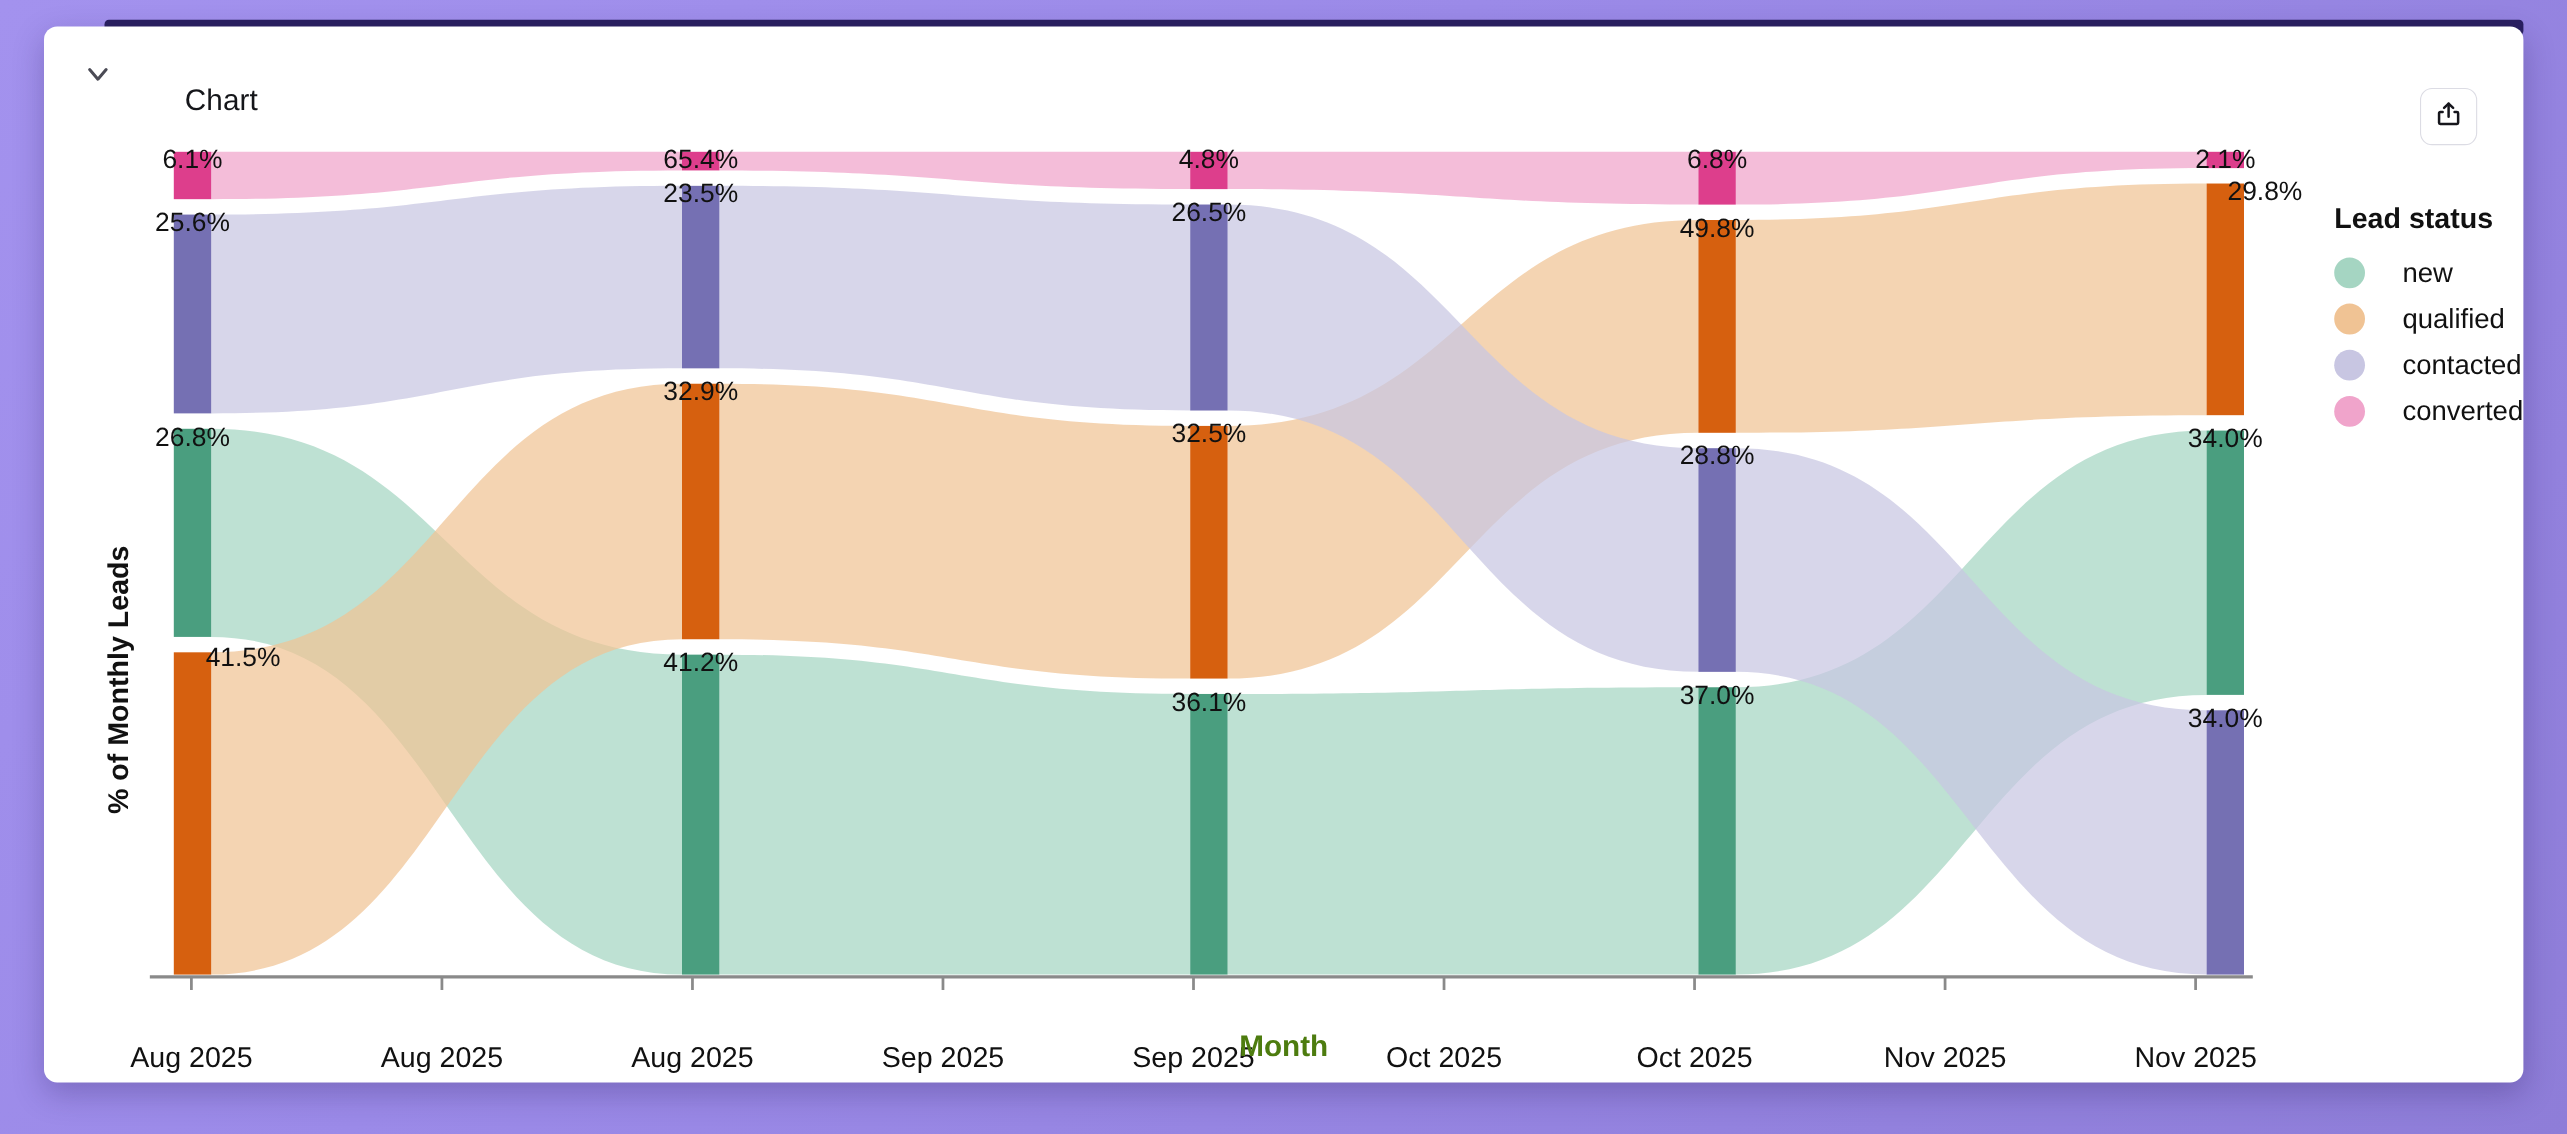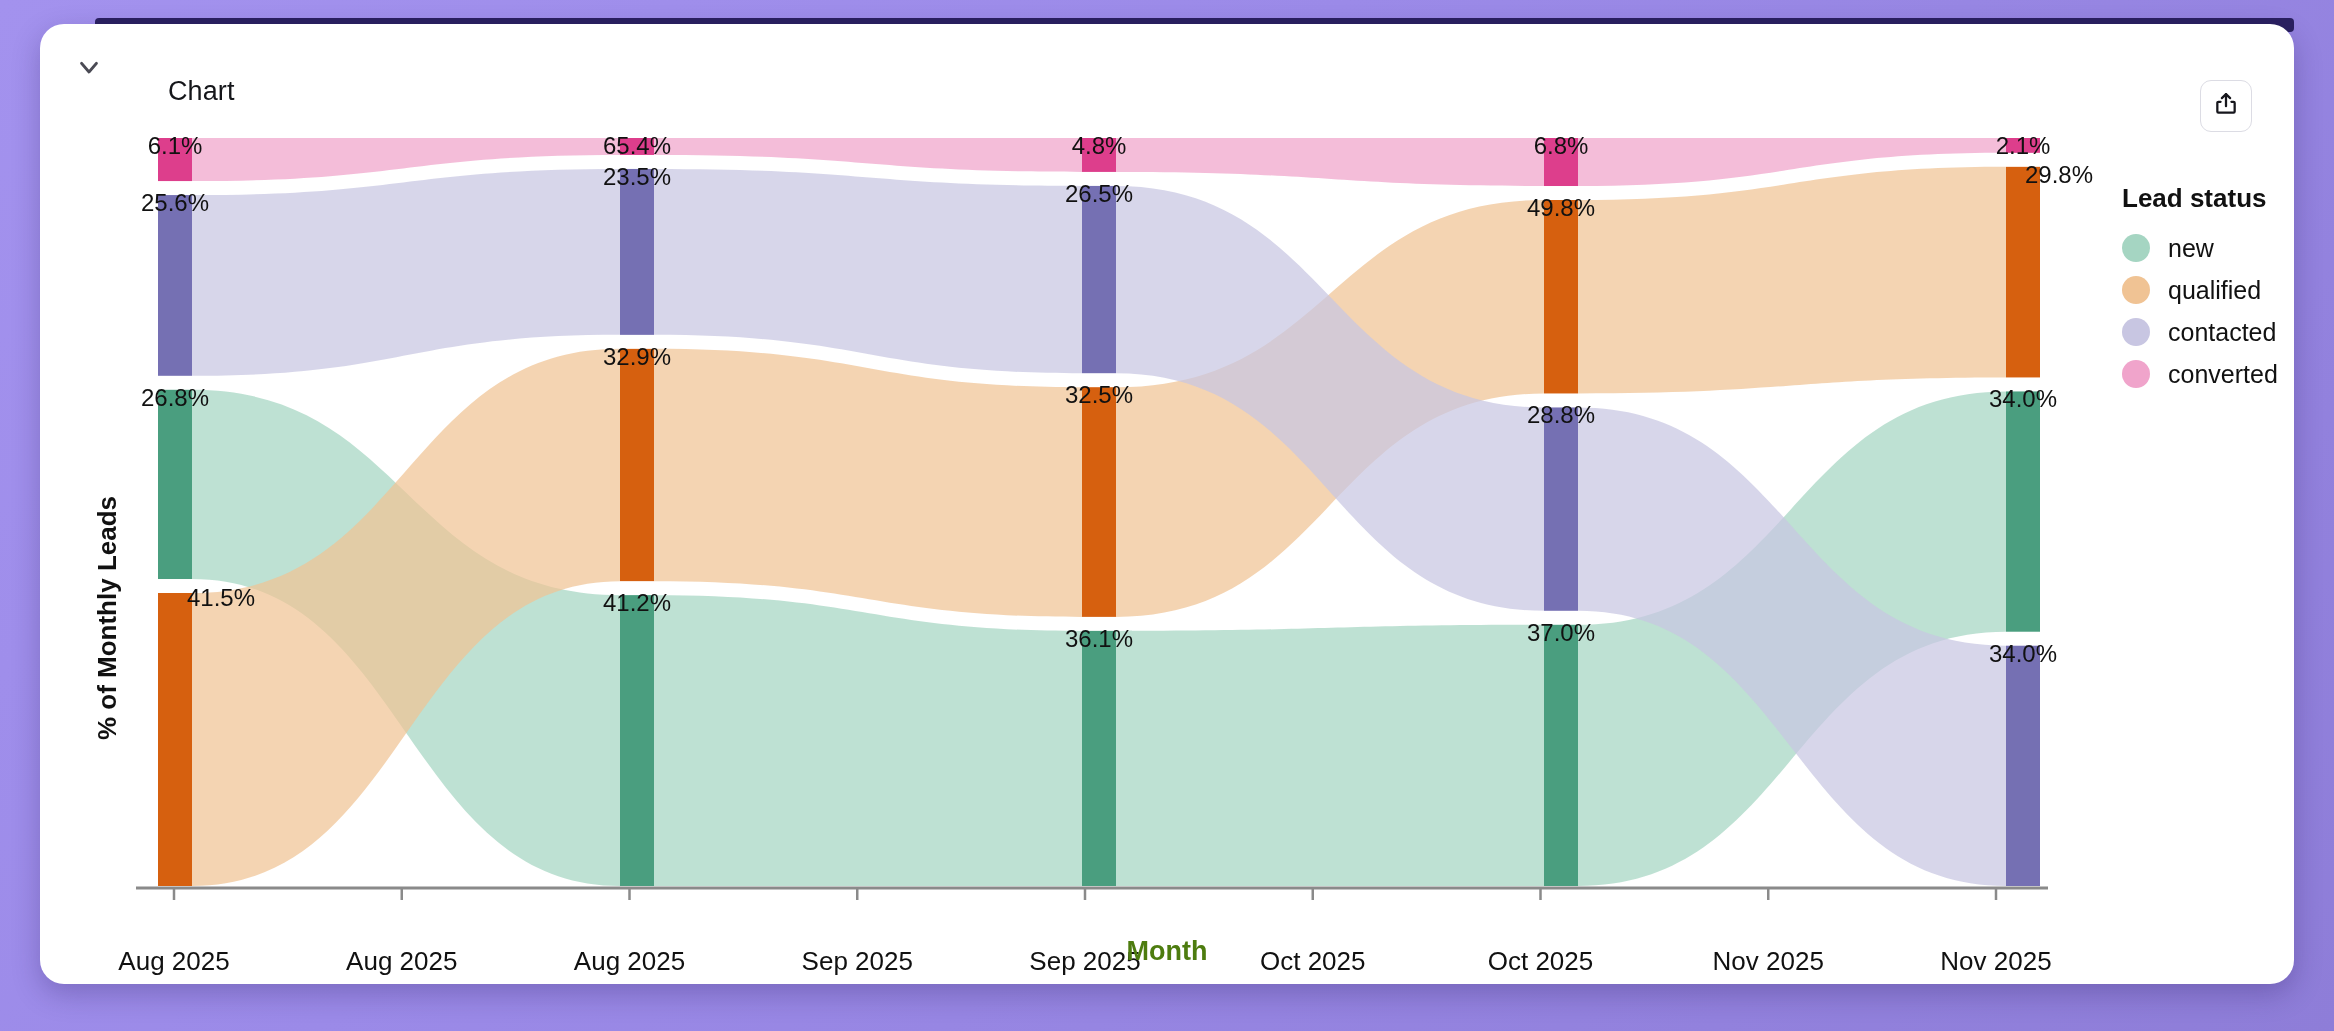--- a/index.html
+++ b/index.html
@@ -20,21 +20,21 @@
     background: #2a2060;
     border-radius: 4px;
   }
   .card {
     position: absolute;
     left: 40px;
     top: 24px;
     width: 2254px;
     height: 960px;
     background: #ffffff;
-    border-radius: 24px;
+    border-radius: 12px;
     box-shadow: 0 10px 28px rgba(40,25,90,0.28);
     overflow: hidden;
     text-decoration: underline;
   }
   .card-header {
     position: absolute;
     left: 0; top: 0; right: 0; height: 84px;
   }
   .chev {
     position: absolute;
@@ -121,20 +121,21 @@
     font-size: 26px;
     font-weight: bold;
     color: #111;
     margin-bottom: 13px;
     white-space: nowrap;
   }
   .legend-item {
     display: flex;
     align-items: center;
     height: 42px;
+    gap: 16px;
   }
   .legend-swatch {
     width: 28px; height: 28px;
     border-radius: 50%;
     margin-right: 18px;
     flex: 0 0 auto;
   }
   .legend-label {
     font-size: 25px;
     color: #111;

